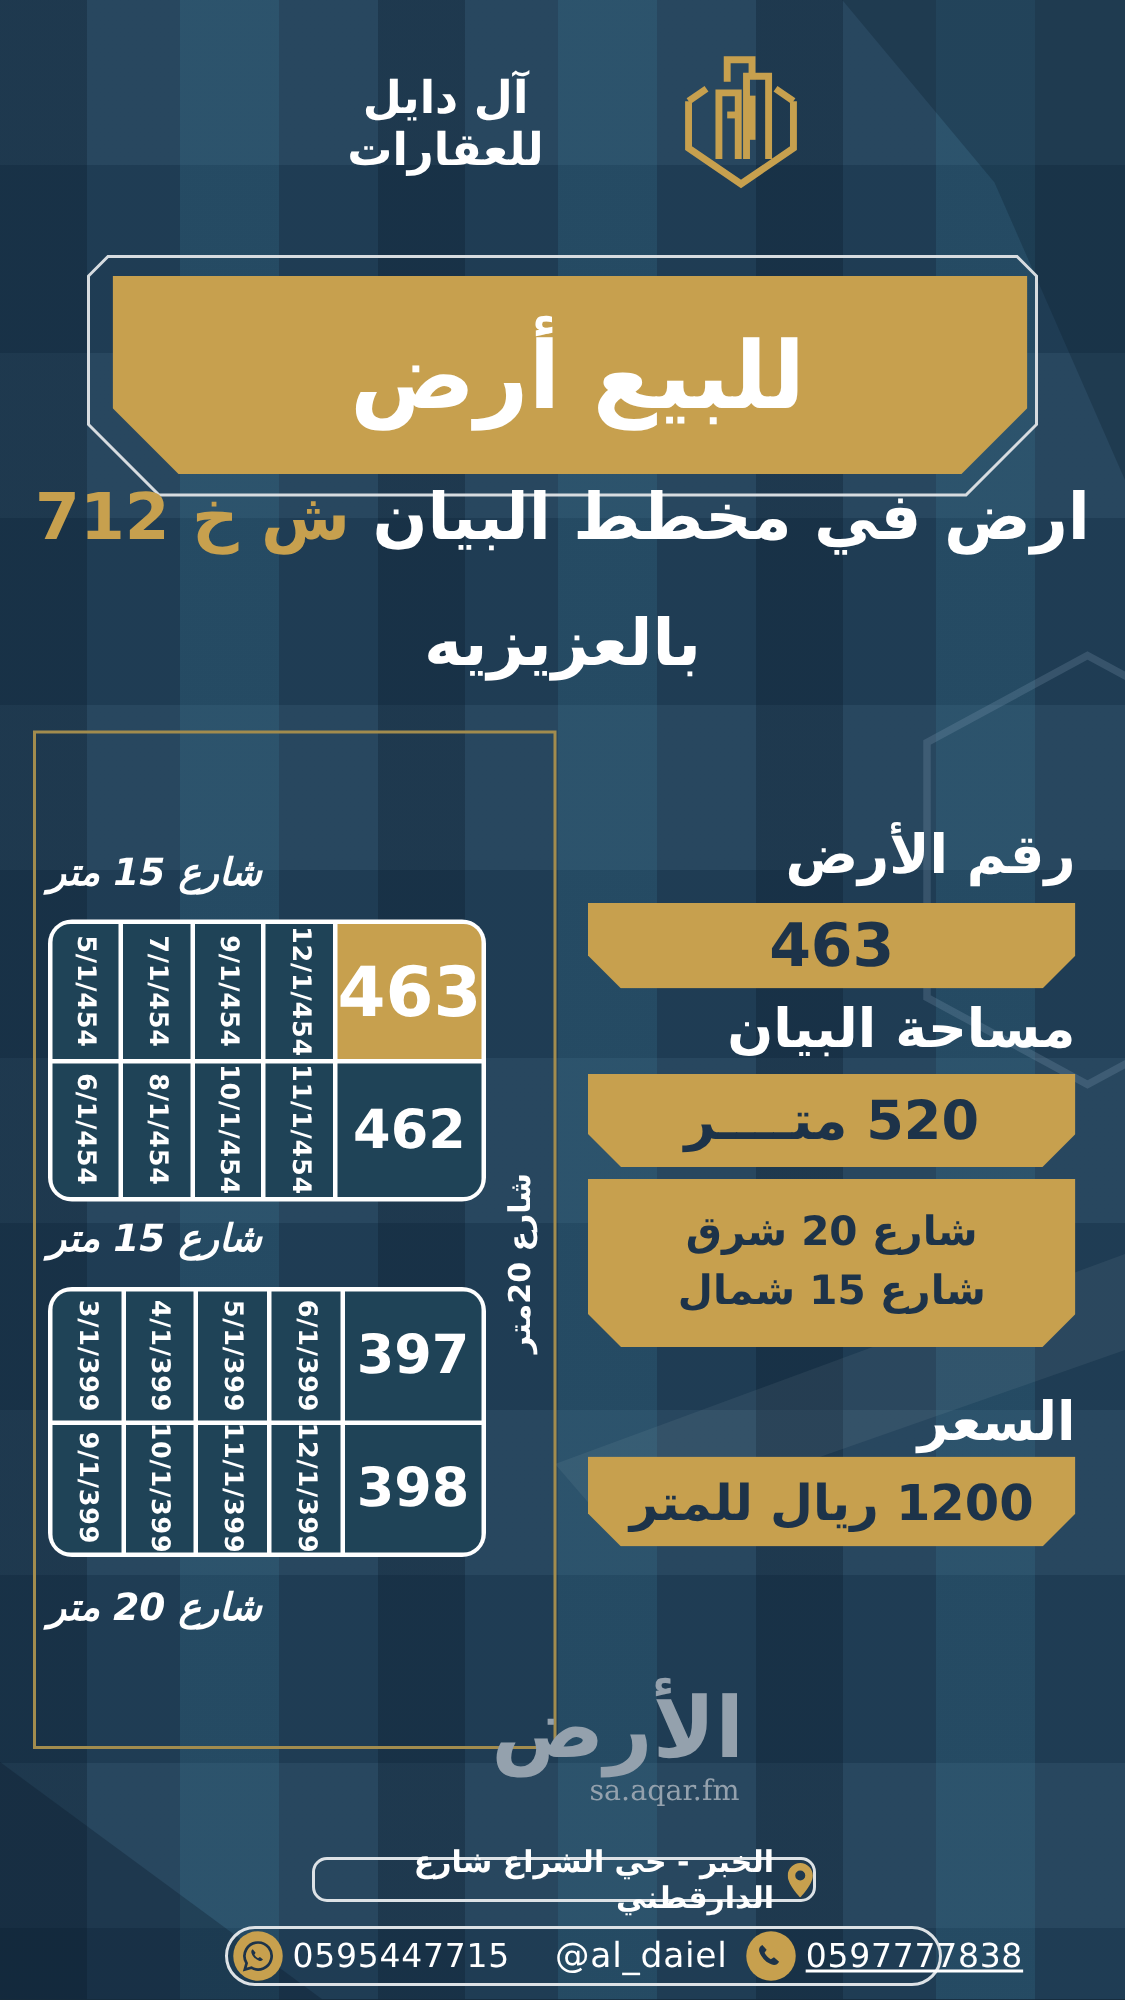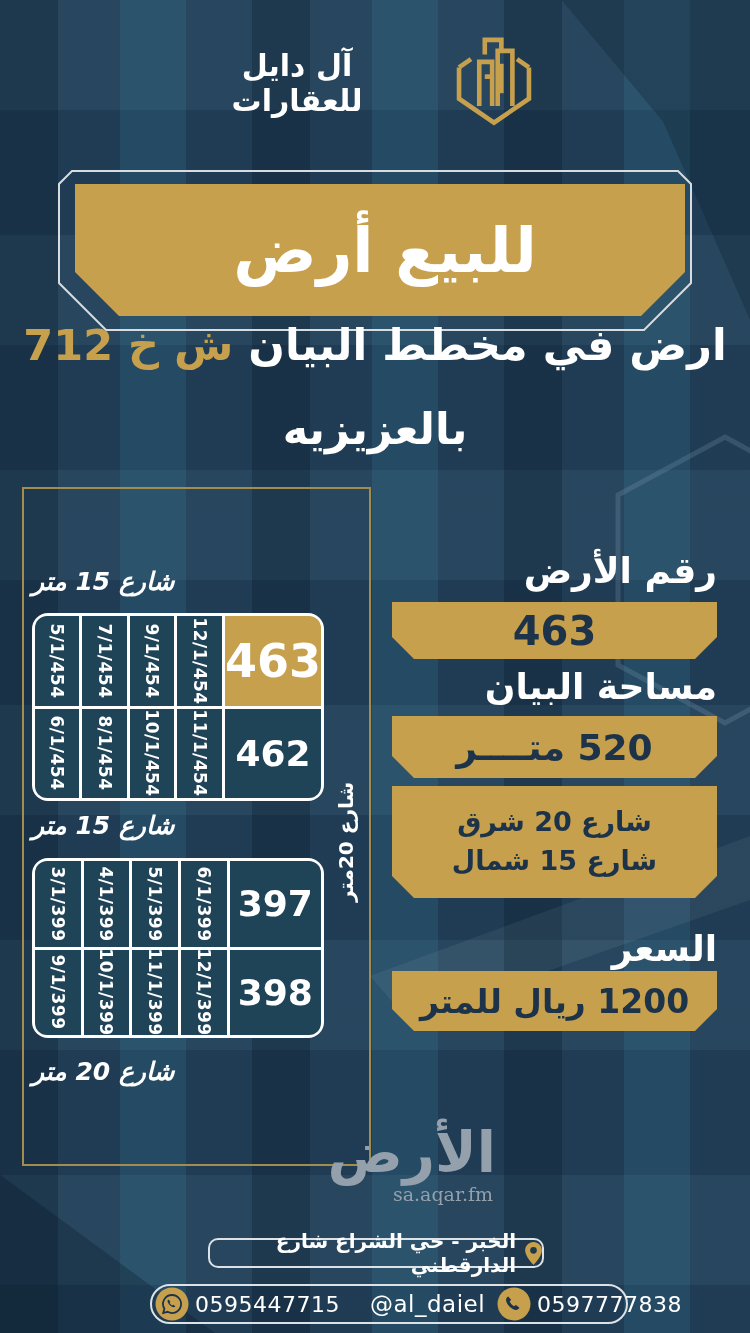--- a/index.html
+++ b/index.html
@@ -99,21 +99,21 @@
 
   
   .loc-box{position:absolute;left:208px;top:1238px;width:336px;height:30px;box-sizing:border-box;
     border:2px solid #dde2e6;border-radius:10px;display:flex;direction:rtl;align-items:center;
     justify-content:center;gap:9px;font-size:20px;font-weight:bold;}
   .contact-bar{position:absolute;left:150px;top:1284px;width:478px;height:40px;box-sizing:border-box;
     border:2px solid #dde2e6;border-radius:22px;display:flex;align-items:center;}
   .seg{display:flex;align-items:center;gap:6px;font-size:22px;letter-spacing:.5px;}
   .seg-wa{width:168px;padding-left:3px;}
   .seg-handle{flex:1;justify-content:center;font-size:23px;padding-left:47px;}
-  .seg-ph{width:166px;padding-left:12px;}
+  .seg-ph{width:166px;padding-left:12px;text-decoration:underline;}
   .divider{width:2px;height:70%;background:rgba(255,255,255,.55);}
   .icon-circle{flex:0 0 auto;}
 </style>
 </head>
 <body>
 
 <div class="poster">
 
   <div class="bg-shape bg-tr"></div>
   <div class="bg-shape bg-swoosh"></div>

